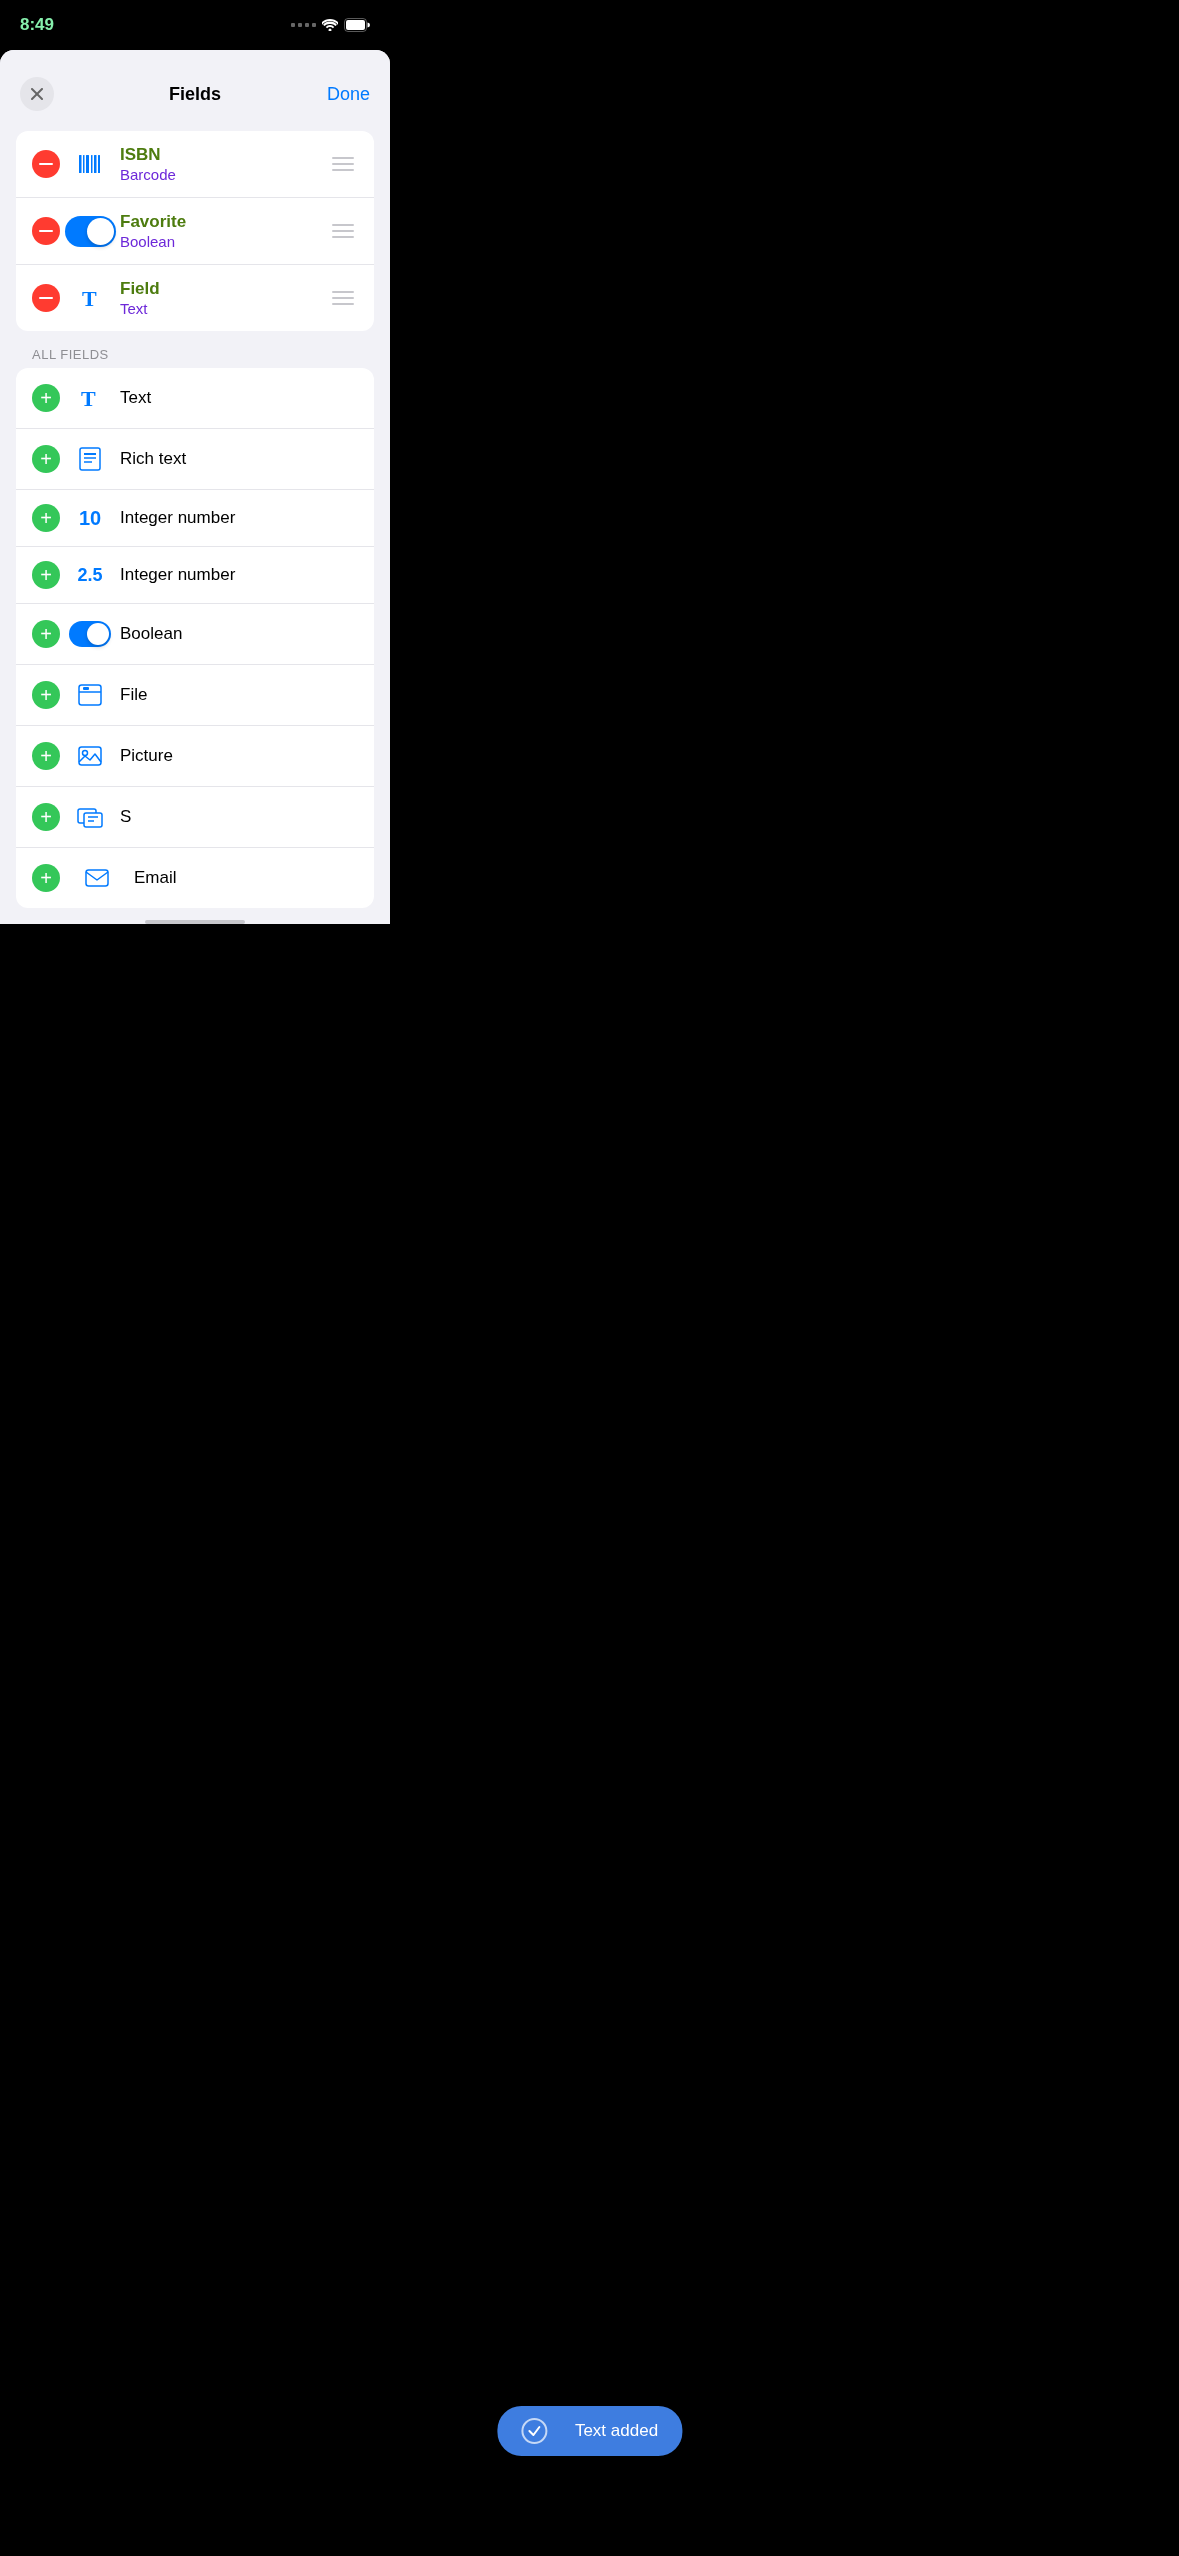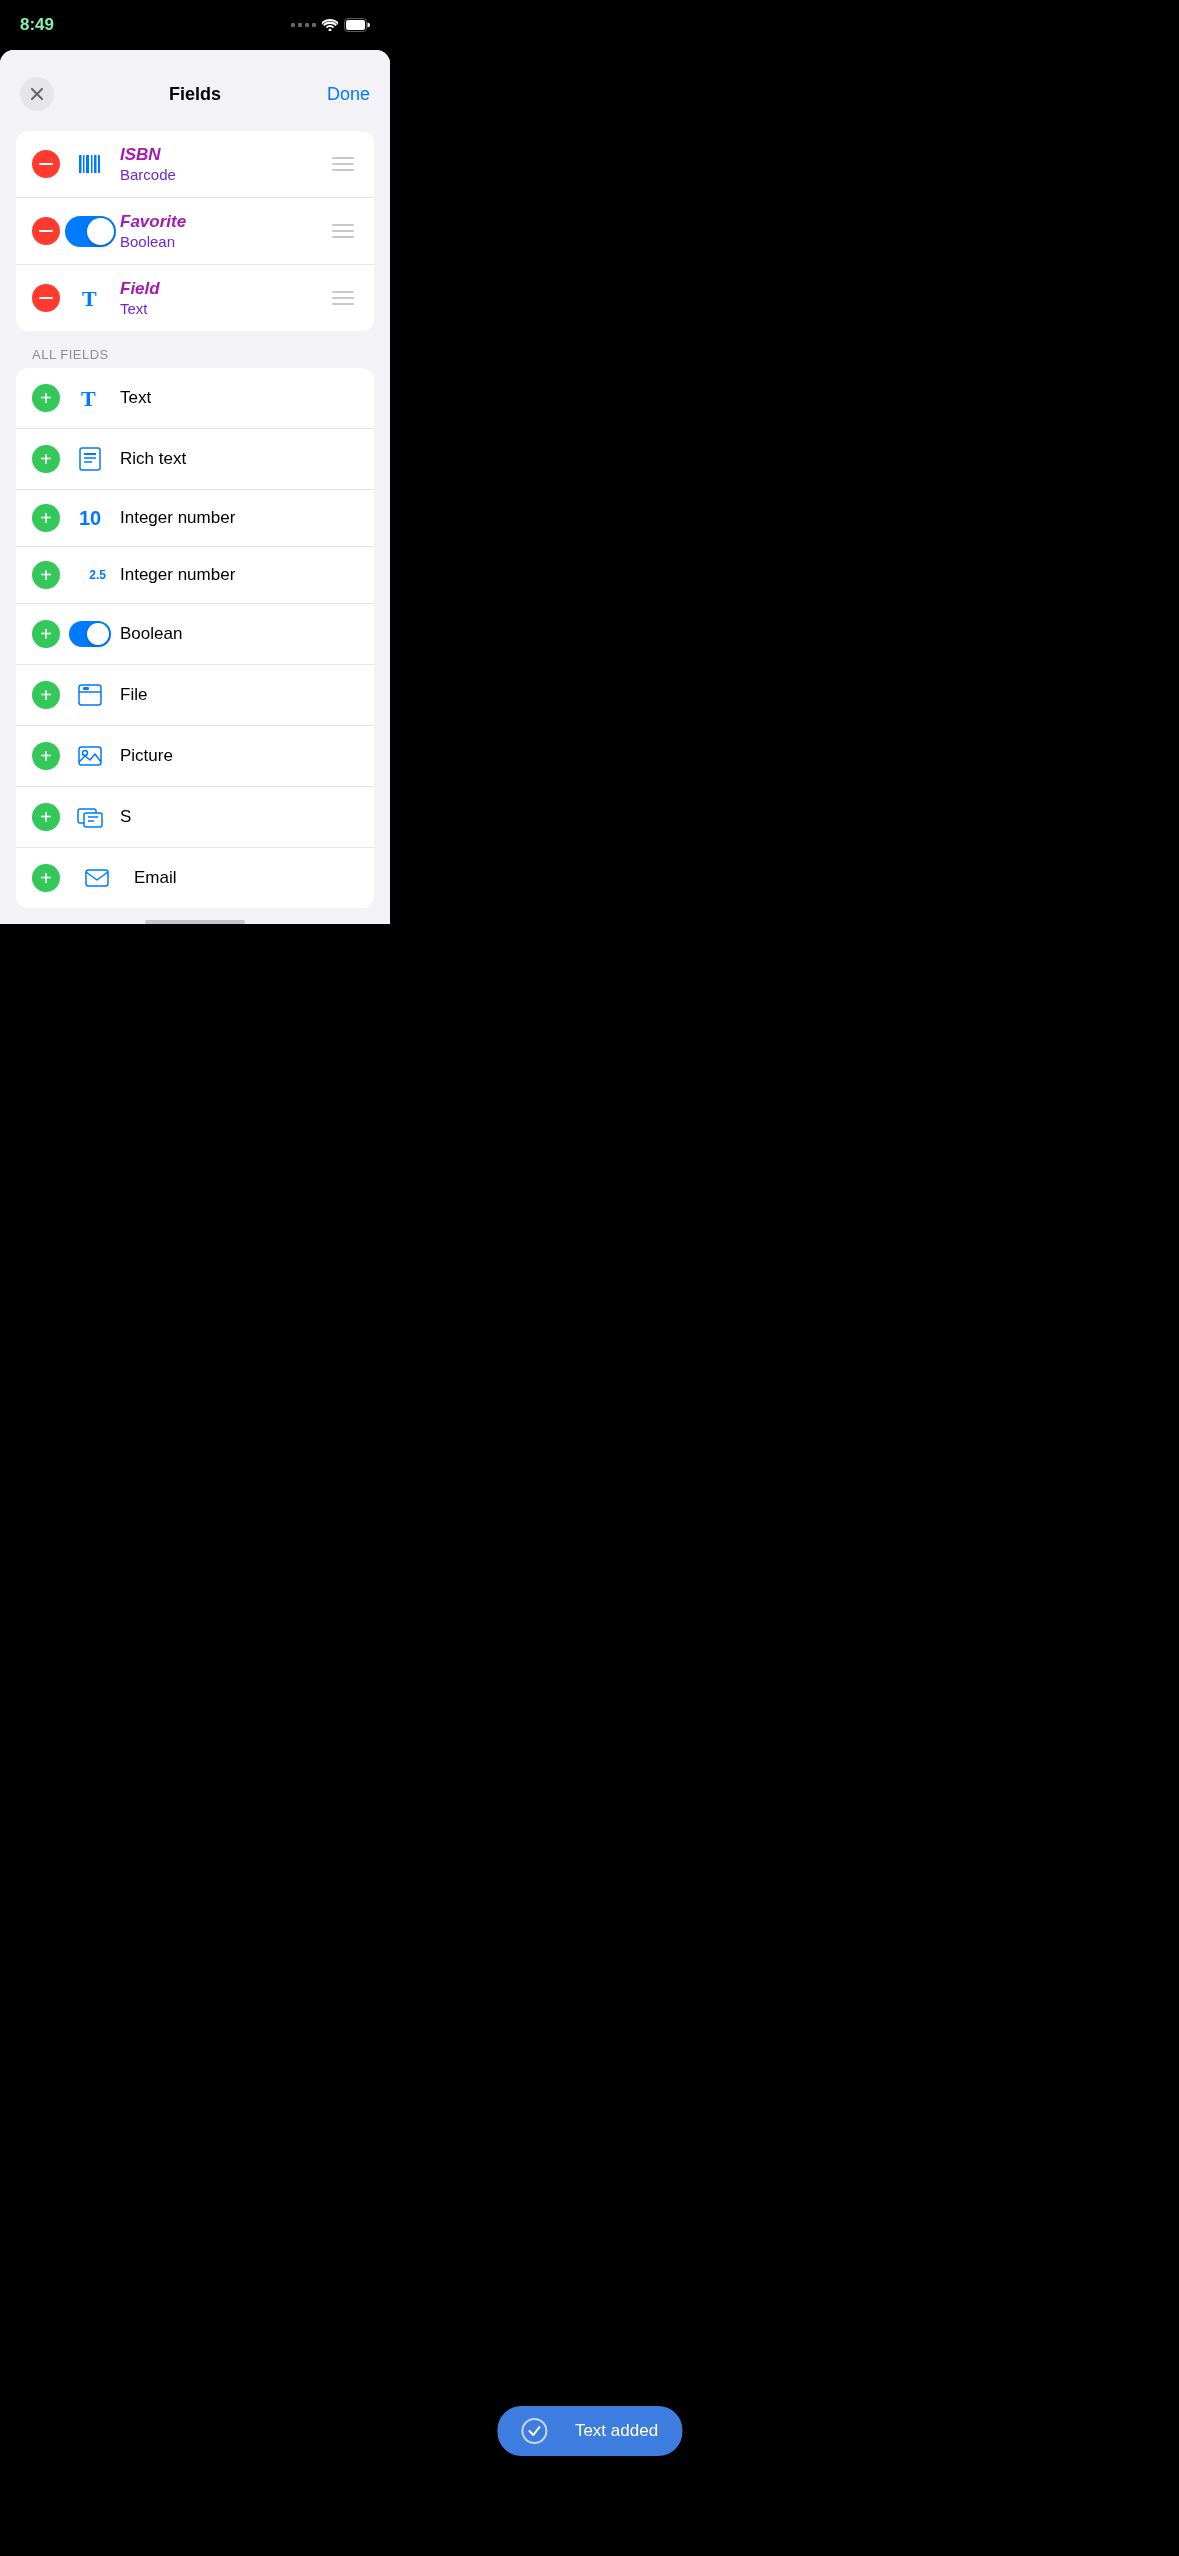--- a/index.html
+++ b/index.html
@@ -165,22 +165,21 @@
     .field-icon svg {
       width: 28px;
       height: 28px;
     }
 
     
     .field-text { flex: 1; }
     .field-name {
       font-size: 17px;
       font-weight: 600;
-      color: #a21caf;
-      font-style: italic;
+      color: #4d7c0f;
     }
     .field-type {
       font-size: 15px;
       color: #6d28d9;
       margin-top: 1px;
     }
 
     
     .drag-handle {
       display: flex;
@@ -415,21 +414,21 @@
     </div>
 
     <div class="all-field-row">
       <button class="plus-btn"></button>
       <div class="number-icon">10</div>
       <span class="all-field-name">Integer number</span>
     </div>
 
     <div class="all-field-row">
       <button class="plus-btn"></button>
-      <div class="number-icon" style="font-size:12px;text-align:right;">2.5</div>
+      <div class="number-icon" style="font-size:18px;">2.5</div>
       <span class="all-field-name">Integer number</span>
     </div>
 
     <div class="all-field-row">
       <button class="plus-btn"></button>
       <div class="field-icon">
         <div class="toggle" style="width:42px;height:26px;border-radius:13px;">
           <div class="toggle-knob" style="width:22px;height:22px;top:2px;right:2px;"></div>
         </div>
       </div>

